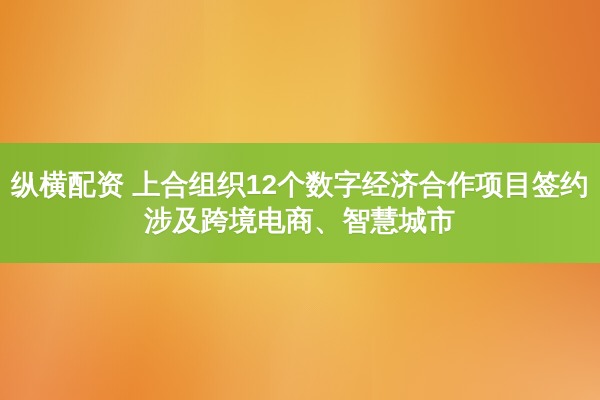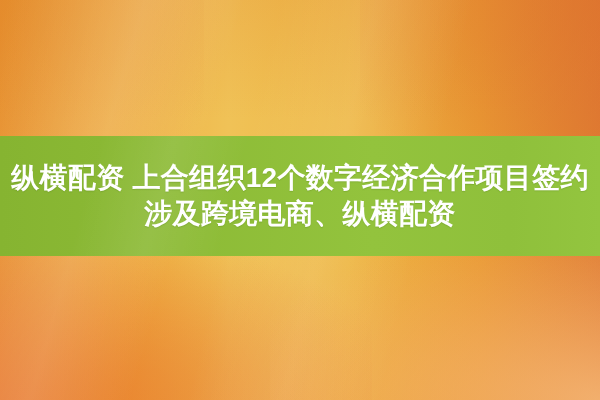--- a/index.html
+++ b/index.html
@@ -107,21 +107,21 @@
       rgba(255,255,255,0.00) 0%,
       rgba(255,255,255,0.10) 50%,
       rgba(255,255,255,0.00) 100%);
     pointer-events: none;
   }
 
   
   .green-band {
     position: absolute;
     left: 0;
-    top: 136px;
+    top: 143px;
     width: 600px;
     height: 120px;
     background: linear-gradient(to right,
       #86b431 0%,
       #8dbb36 30%,
       #93c33d 62%,
       #8fc03b 85%,
       #93c53f 100%);
     display: flex;
     flex-direction: column;
@@ -170,16 +170,16 @@
   <div class="bg-corner-tl"></div>
   <div class="bg-corner-tr"></div>
   <div class="bg-corner-bl"></div>
   <div class="bg-corner-br"></div>
 
   <div class="streak"></div>
   <div class="streak-2"></div>
 
   <div class="green-band">
     <div class="headline headline-line-1">纵横配资 上合组织12个数字经济合作项目签约</div>
-    <div class="headline headline-line-2">涉及跨境电商、纵横配资</div>
+    <div class="headline headline-line-2">涉及跨境电商、智慧城市</div>
   </div>
 
 </div>
 
 </body></html>

